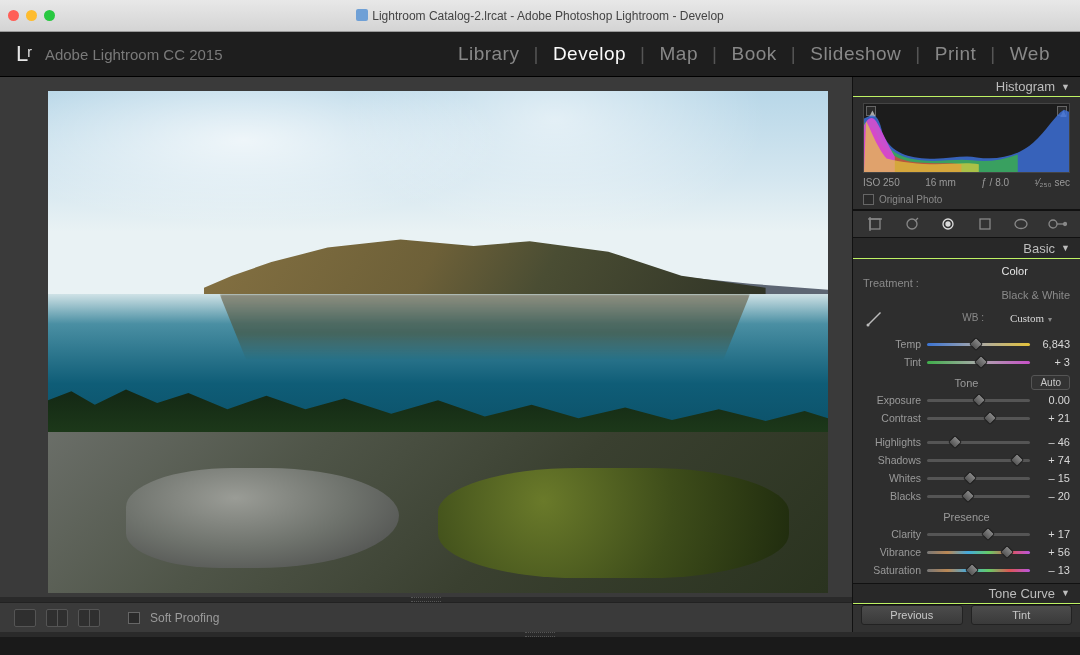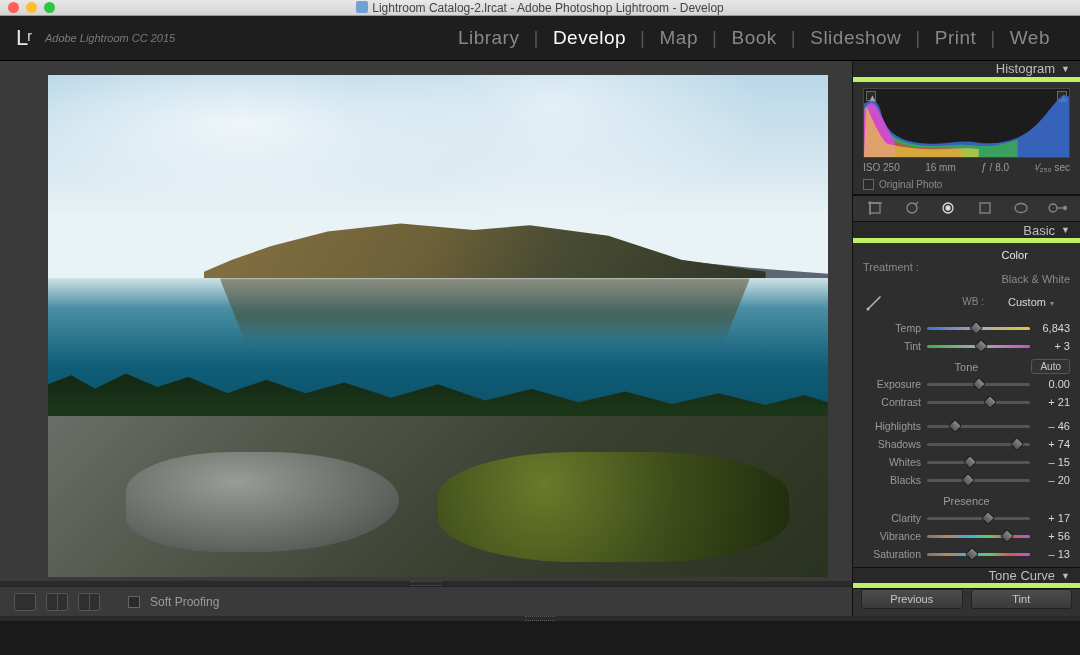--- a/index.html
+++ b/index.html
@@ -1,30 +1,30 @@
 <!DOCTYPE html>
 <html><head>
 <meta charset="utf-8">
 <style>
 * { margin:0; padding:0; box-sizing:border-box; font-family:-apple-system,"Helvetica Neue",Arial,sans-serif; }
 body { background:#1a1a1a; width:1080px; height:655px; overflow:hidden; color:#aaa; font-size:11px; }
 
 
-.titlebar { height:16px; background:linear-gradient(#e8e8e8,#d4d4d4); display:flex; align-items:center; position:relative; border-bottom:1px solid #999; }
+.titlebar { height:32px; background:linear-gradient(#e8e8e8,#d4d4d4); display:flex; align-items:center; position:relative; border-bottom:1px solid #999; }
 .traffic { display:flex; gap:7px; margin-left:8px; }
 .dot { width:11px; height:11px; border-radius:50%; }
 .dot.red{background:#ff5f57;} .dot.yellow{background:#febc2e;} .dot.green{background:#28c840;}
 .titlebar .title { position:absolute; left:0; right:0; text-align:center; font-size:12px; color:#444; pointer-events:none; }
 .doc-icon{display:inline-block;width:12px;height:12px;background:#6fa0d6;border-radius:2px;vertical-align:-1px;margin-right:4px;}
 
 
 .header { height:45px; background:#1e1e1e; display:flex; align-items:center; padding:8px 16px; border-bottom:1px solid #000; }
 .logo { font-family:"Segoe UI",sans-serif; font-weight:300; font-size:22px; color:#e6e6e6; margin-right:14px; letter-spacing:-1px; }
 .logo .r{font-size:14px;vertical-align:4px;}
-.product { font-size:11px; color:#7a7a7a;font-style:italic; }
+.product { font-size:15px; color:#7a7a7a; }
 .modules { margin-left:auto; display:flex; gap:0; font-size:19px; font-weight:300; color:#888; }
 .modules span { padding:0 14px; letter-spacing:.5px; }
 .modules span.active { color:#fafafa; }
 .modules .sep { color:#555; padding:0; }
 
 .workspace { display:flex; height:555px; }
 
 
 .canvas-col { flex:1; display:flex; flex-direction:column; background:#3a3a3a; }
 .canvas-wrap { flex:1; background:#464646; margin:14px 24px 4px 48px; position:relative; overflow:hidden; }
@@ -40,21 +40,21 @@
 .rock{position:absolute;left:10%;bottom:5%;width:35%;height:20%;background:radial-gradient(ellipse at 40% 30%,#9a9c96 0%,#6e726c 50%,#444 100%);border-radius:45% 55% 60% 40%;}
 .bush{position:absolute;right:5%;bottom:3%;width:45%;height:22%;background:radial-gradient(circle at 30% 30%,#6a7a2a 0%,#3e4d1a 50%,#1f2b0e 100%);border-radius:40%;}
 
 .toolbar-bottom{height:30px;background:#3a3a3a;border-top:1px solid #222;display:flex;align-items:center;padding:0 14px;gap:10px;font-size:12px;color:#9c9c9c;}
 .tb-btn{width:22px;height:18px;border:1px solid #555;background:#2f2f2f;border-radius:2px;}
 .tb-btn.split{display:flex;} .tb-btn.split>div{flex:1;border-right:1px solid #555;} .tb-btn.split>div:last-child{border:none;}
 .chk{width:12px;height:12px;border:1px solid #666;background:#2a2a2a;}
 
 
 .right { width:228px; background:#2e2e2e; border-left:1px solid #111; overflow:hidden; display:flex; flex-direction:column; }
-.panel-head{height:22px;background:#282828;border-bottom:5px solid #bef264;display:flex;align-items:center;justify-content:flex-end;padding:0 10px;font-size:13px;color:#bdbdbd;gap:6px;}
+.panel-head{height:22px;background:#282828;border-bottom:1px solid #bef264;display:flex;align-items:center;justify-content:flex-end;padding:0 10px;font-size:13px;color:#bdbdbd;gap:6px;}
 .tri{font-size:9px;color:#bdbdbd;}
 
 .histo-wrap{padding:6px 10px 4px;}
 .histo{height:70px;background:#1c1c1c;border:1px solid #444;position:relative;overflow:hidden;}
 .histo .clip{position:absolute;top:2px;width:10px;height:10px;border:1px solid #666;background:#2a2a2a;}
 .histo .clip.l{left:2px;} .histo .clip.r{right:2px;}
 .histo svg{position:absolute;left:0;bottom:0;width:100%;height:100%;}
 .histo-meta{display:flex;justify-content:space-between;font-size:10px;color:#9a9a9a;margin-top:4px;text-align:right;}
 .orig{display:flex;align-items:center;gap:5px;font-size:10px;color:#8a8a8a;margin-top:6px;}
 .orig .chk{width:11px;height:11px;}
@@ -75,21 +75,21 @@
 .track.vib{background:linear-gradient(90deg,#777,#b85,#4ad,#6c6,#d55,#b5d);}
 .track.sat{background:linear-gradient(90deg,#777,#b85,#4ad,#6c6,#d55,#b5d);}
 .thumb{position:absolute;top:2px;width:10px;height:10px;background:linear-gradient(#888,#555);border:1px solid #222;border-radius:2px;transform:translateX(-50%) rotate(45deg);}
 
 .treat{display:flex;align-items:center;font-size:11px;color:#8a8a8a;margin-bottom:6px;}
 .treat .opts{margin-left:auto;display:flex;gap:12px;flex-direction:column;}
 .treat .opts .act{color:#e6e6e6;}
 .wb-row{display:flex;align-items:center;gap:8px;margin:4px 0 6px;}
 .wb-row .pick{width:22px;height:22px;color:#bbb;}
 .wb-row .wbl{flex:1;text-align:right;color:#8a8a8a;font-size:10px;}
-.wb-row .dd{width:78px;text-align:center;color:#d8d8d8;font-size:11px;position:relative;}
+.wb-row .dd{width:78px;text-align:center;color:#d8d8d8;font-size:11px;position:relative;font-family:Liberation Serif, serif;}
 .wb-row .dd:after{content:"▾";font-size:8px;color:#888;margin-left:4px;}
 
 .group-title{display:flex;align-items:center;justify-content:center;font-size:11px;color:#9a9a9a;margin:6px 0 2px;position:relative;}
 .auto-btn{position:absolute;right:0;padding:1px 8px;border:1px solid #555;border-radius:3px;font-size:10px;color:#c8c8c8;background:#333;}
 
 .bottom-btns{height:30px;background:#323232;border-top:1px solid #111;display:flex;gap:8px;padding:0 8px;}
 .bottom-btns button{flex:1;height:20px;background:linear-gradient(#4c4c4c,#3a3a3a);border:1px solid #222;border-radius:3px;color:#c8c8c8;font-size:11px;}
 
 .grab{height:5px;background:#2a2a2a;display:flex;align-items:center;justify-content:center;}
 .grab:before{content:"";width:30px;height:1px;border-top:1px dotted #555;border-bottom:1px dotted #555;height:3px;}

